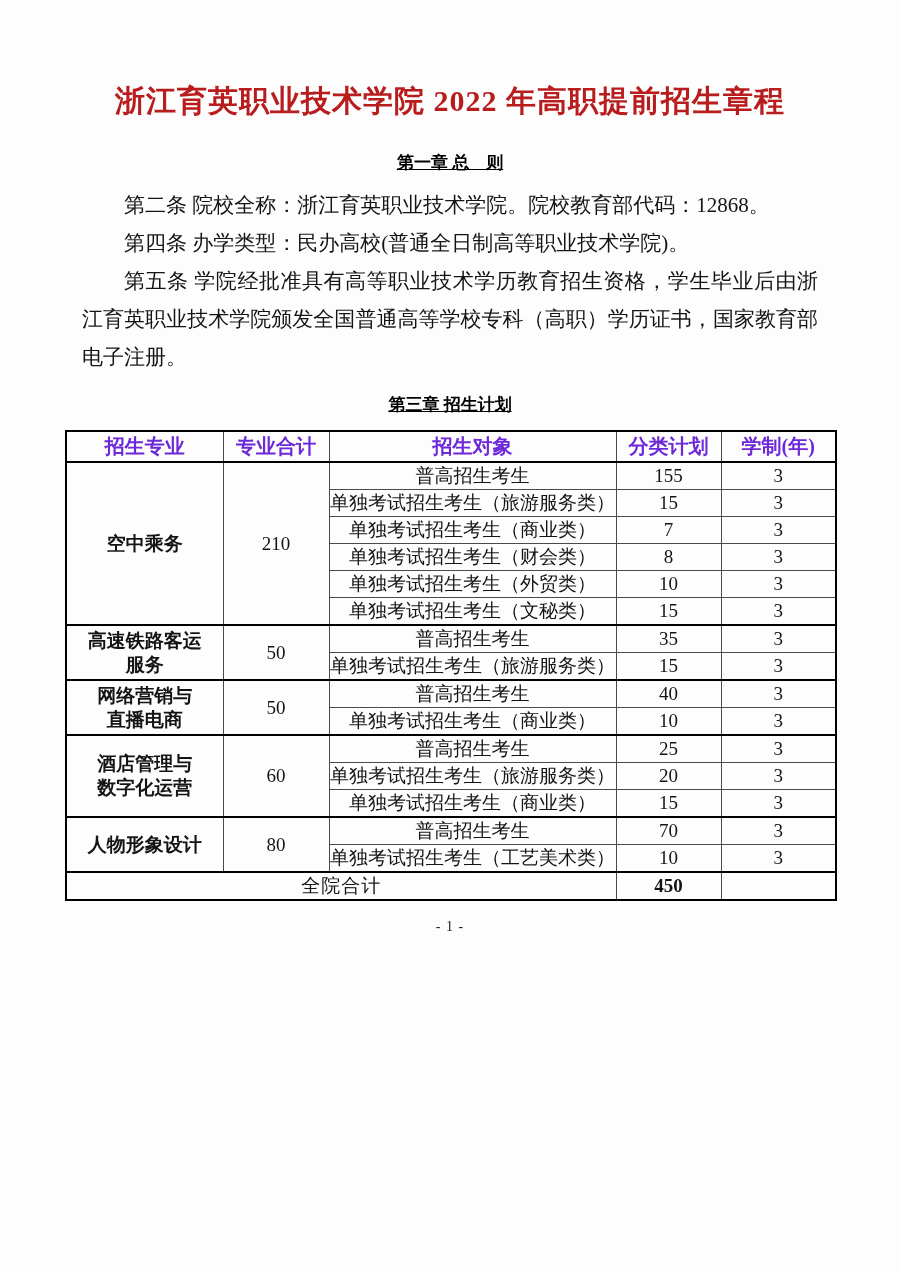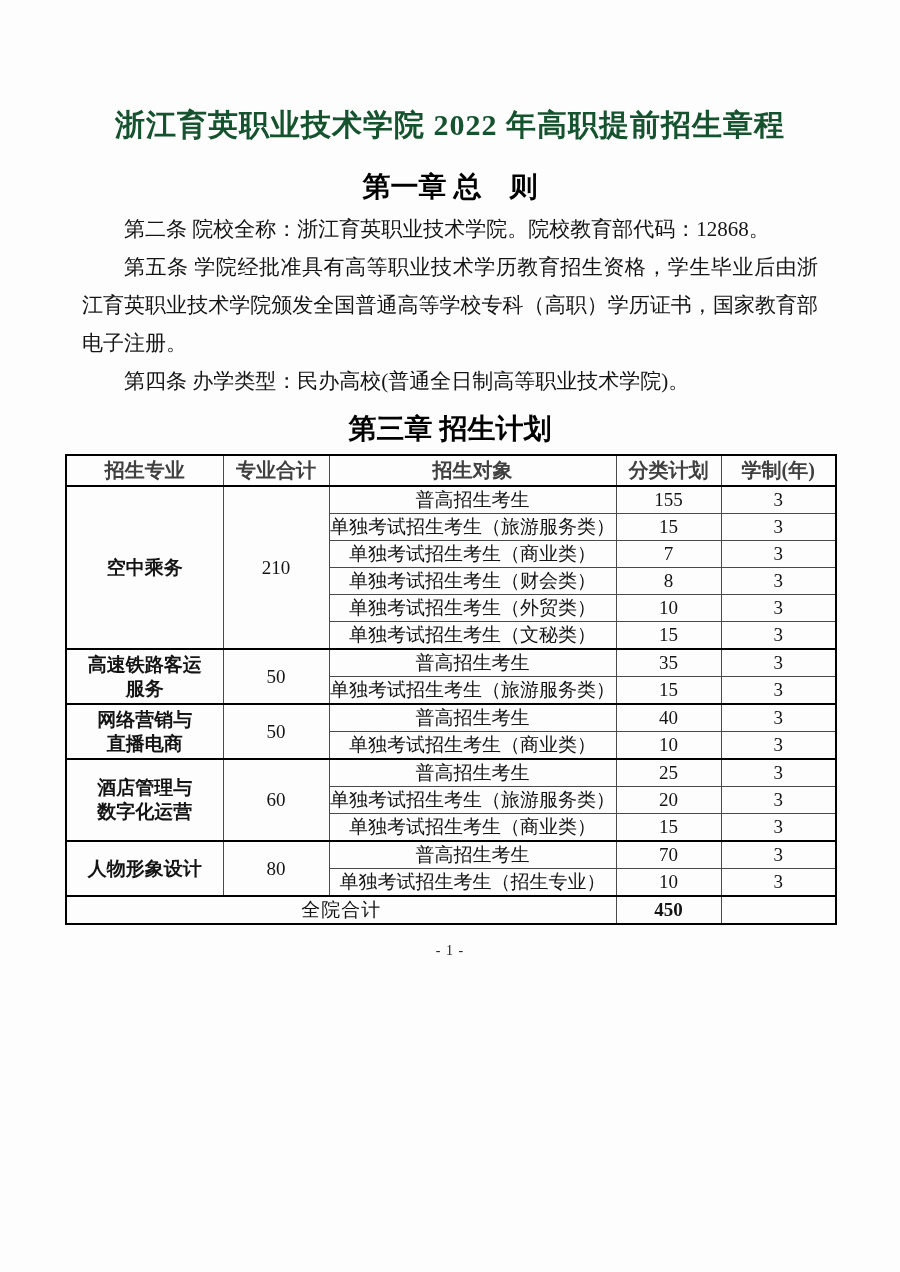--- a/index.html
+++ b/index.html
@@ -11,38 +11,39 @@
     color: #1a1a1a;
   }
   .page {
     width: 900px; height: 1272px;
     background: #fdfdfd;
     position: relative;
     box-sizing: border-box;
   }
   .doc-title {
     margin: 0;
-    padding-top: 104px;
+    padding-top: 80px;
     text-align: center;
     font-size: 30px;
     font-weight: bold;
     line-height: 42px;
     letter-spacing: 1px;
-    color: #14532d;
+    color: #b91c1c;
   }
   .content {
     padding: 0 82px;
   }
   .chapter {
     margin: 14px 0 8px 0;
     text-align: center;
-    font-size: 28px;
+    font-size: 17px;
     font-weight: bold;
     line-height: 30px;
     color: #000;
+    text-decoration: underline;
   }
   .chapter.first { margin-top: 26px; }
   .para {
     margin: 0;
     font-size: 21px;
     line-height: 38px;
     text-align: justify;
     text-indent: 2em;
     color: #141414;
   }
@@ -66,21 +67,21 @@
     vertical-align: middle;
     font-size: 19px;
     color: #141414;
     overflow: hidden;
   }
   table.plan thead th {
     height: 29px;
     font-size: 20px;
     font-weight: bold;
     border-bottom: 2px solid #000;
-    color: #404040;
+    color: #6d28d9;
   }
   table.plan tbody tr { height: 25px; }
   tr.gs td { border-top: 2px solid #000; }
   td.major {
     font-weight: bold;
     font-size: 20px;
     white-space: pre-line;
     line-height: 24px;
     color: #000;
     margin-top: 8px;
@@ -108,22 +109,22 @@
 </head>
 <body>
 
 <div class="page">
   <h1 class="doc-title">浙江育英职业技术学院 2022 年高职提前招生章程</h1>
   <div class="content">
 
     <h2 class="chapter first">第一章 总　则</h2>
 
     <p class="para after-heading">第二条 院校全称：浙江育英职业技术学院。院校教育部代码：12868。</p>
+    <p class="para">第四条 办学类型：民办高校(普通全日制高等职业技术学院)。</p>
     <p class="para">第五条 学院经批准具有高等职业技术学历教育招生资格，学生毕业后由浙江育英职业技术学院颁发全国普通高等学校专科（高职）学历证书，国家教育部电子注册。</p>
-    <p class="para">第四条 办学类型：民办高校(普通全日制高等职业技术学院)。</p>
 
     <h2 class="chapter">第三章 招生计划</h2>
 
     <div class="table-wrap">
       <table class="plan">
         <colgroup>
           <col style="width:157px">
             <col style="width:106px">
             <col style="width:287px">
             <col style="width:105px">
@@ -221,21 +222,21 @@
           </tr>
 
           <tr class="gs">
             <td class="major" rowspan="2">人物形象设计</td>
             <td rowspan="2">80</td>
             <td class="target">普高招生考生</td>
             <td>70</td>
             <td>3</td>
           </tr>
           <tr>
-            <td class="target">单独考试招生考生（招生专业）</td>
+            <td class="target">单独考试招生考生（工艺美术类）</td>
             <td>10</td>
             <td>3</td>
           </tr>
 
           <tr class="gs">
             <td class="total-label" colspan="3">全院合计</td>
             <td class="plan-total">450</td>
             <td></td>
           </tr>
         </tbody>

